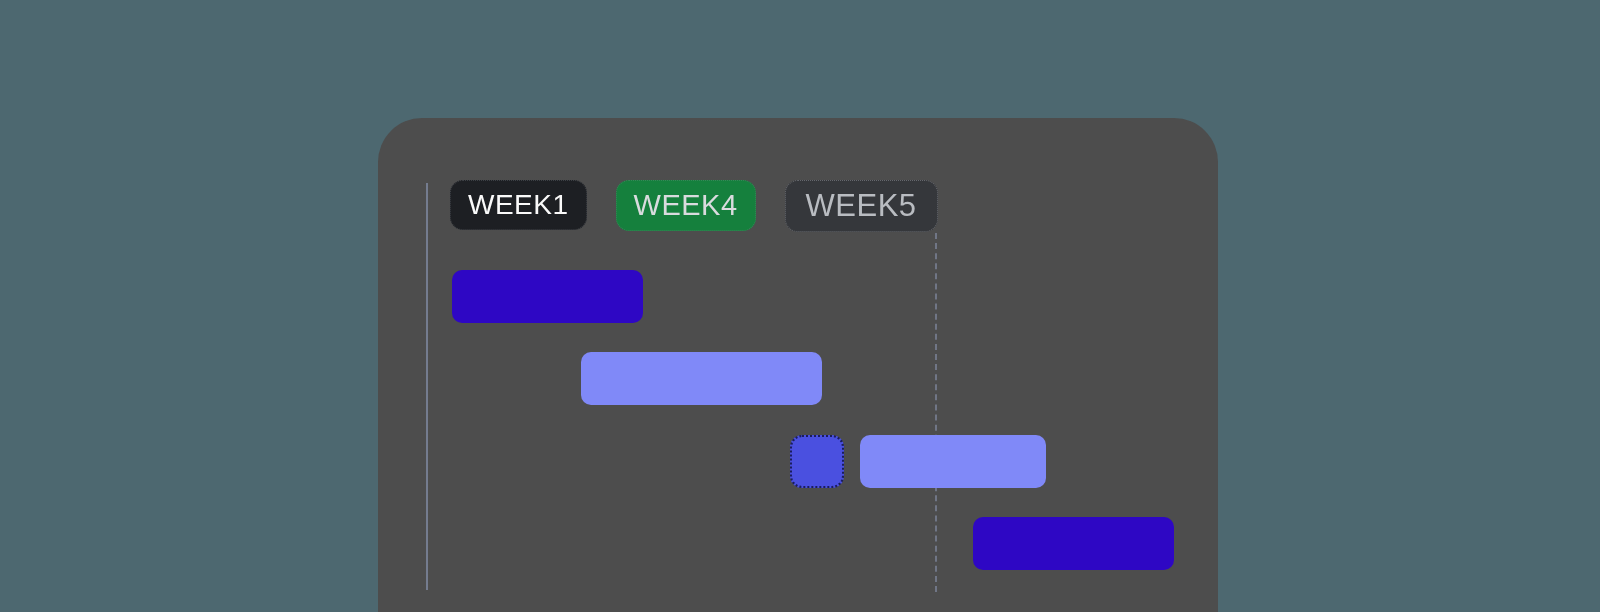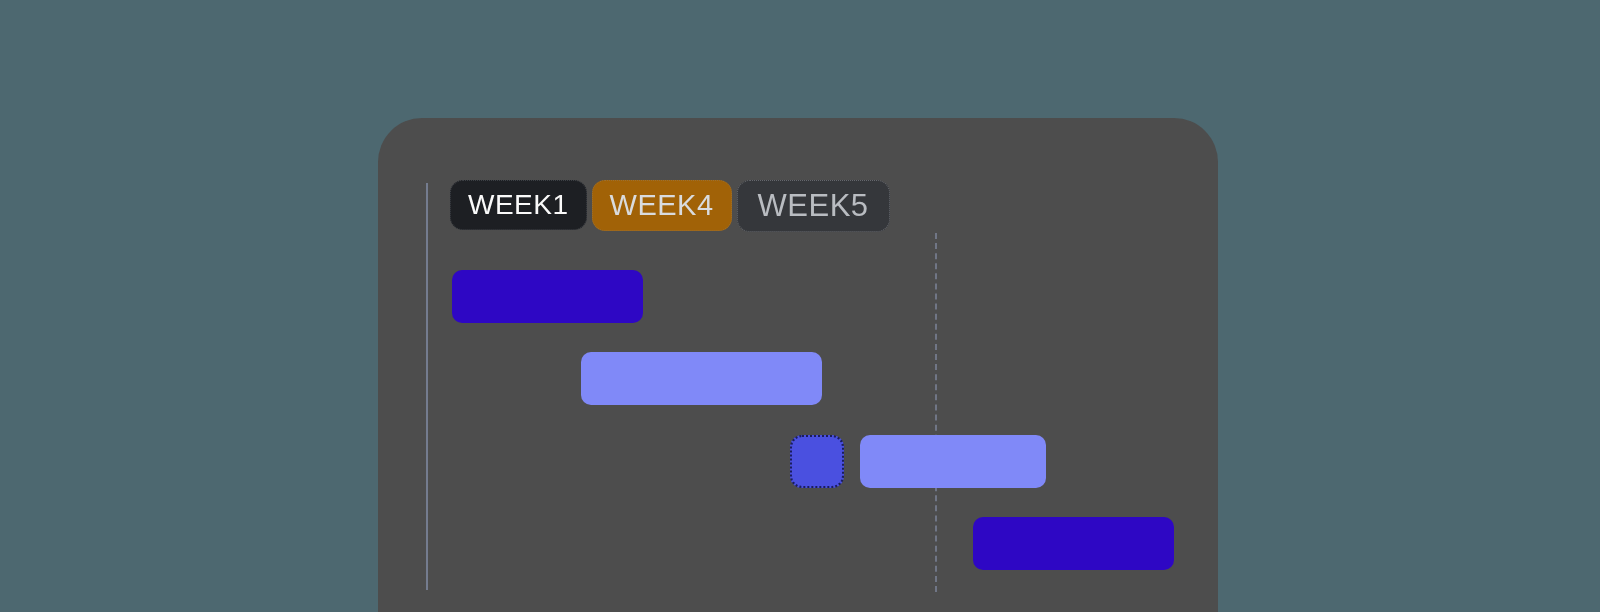--- a/index.html
+++ b/index.html
@@ -28,40 +28,40 @@
     border-left: 2px solid rgba(130, 140, 165, 0.75);
   }
   .gridline.dashed {
     border-left-style: dashed;
     border-left-color: rgba(130, 140, 165, 0.65);
   }
   .pill-row {
     position: absolute;
     left: 72px; top: 62px;
     display: flex;
-    gap: 5px;
+    gap: 29px;
     align-items: flex-start;
   }
   .pill {
     display: flex; align-items: center; justify-content: center;
     height: 50px;
     padding: 0 17px;
     background: #1d1f23;
     color: #fafafa;
     font-size: 28px;
     font-weight: 500;
     letter-spacing: 0.5px;
     border: 1px dotted rgba(145, 150, 158, 0.28);
     border-radius: 13px;
     box-sizing: border-box;
     white-space: nowrap;
     cursor: pointer;
   }
   .pill.state-upcoming {
-    background: #a16207;
+    background: #15803d;
     color: #d9dbde;
     font-size: 29px;
     height: 51px;
   }
   .pill.state-disabled {
     background: #35373b;
     color: #b9bcc1;
     font-size: 31px;
     height: 52px;
     padding: 0 20px;

